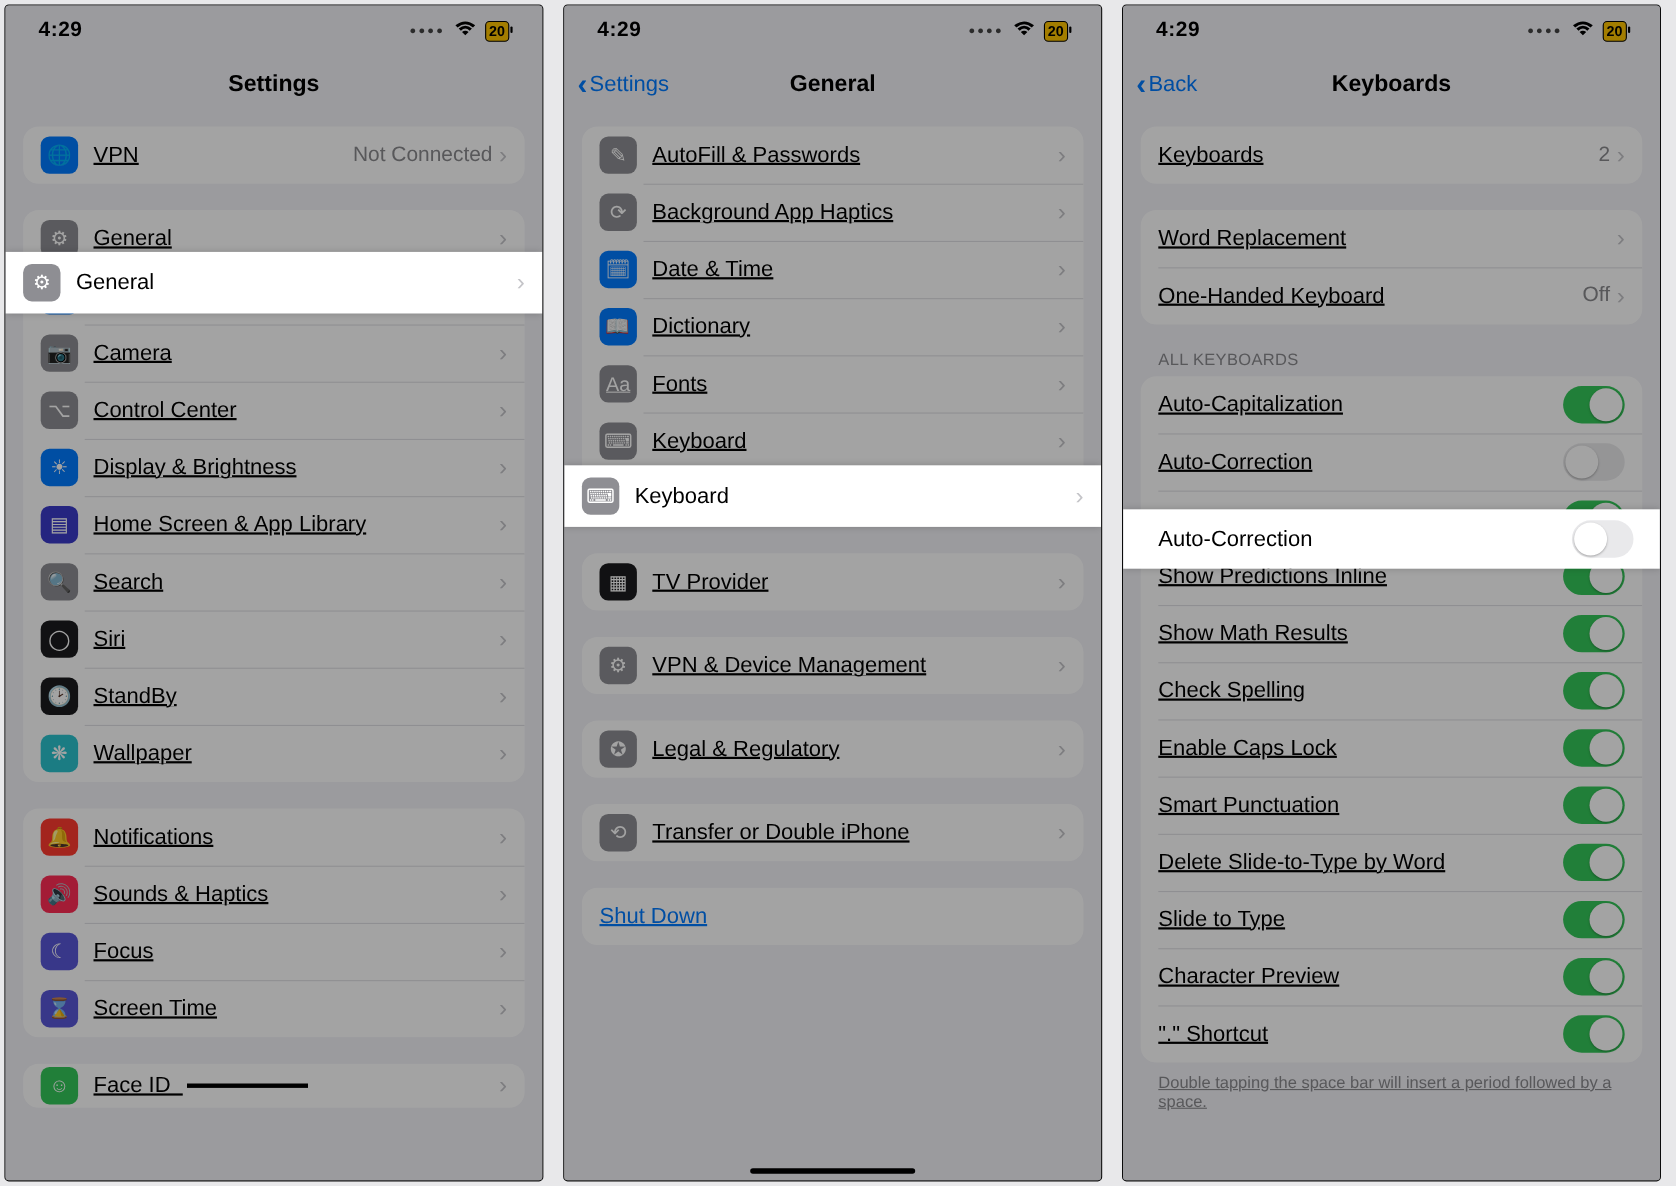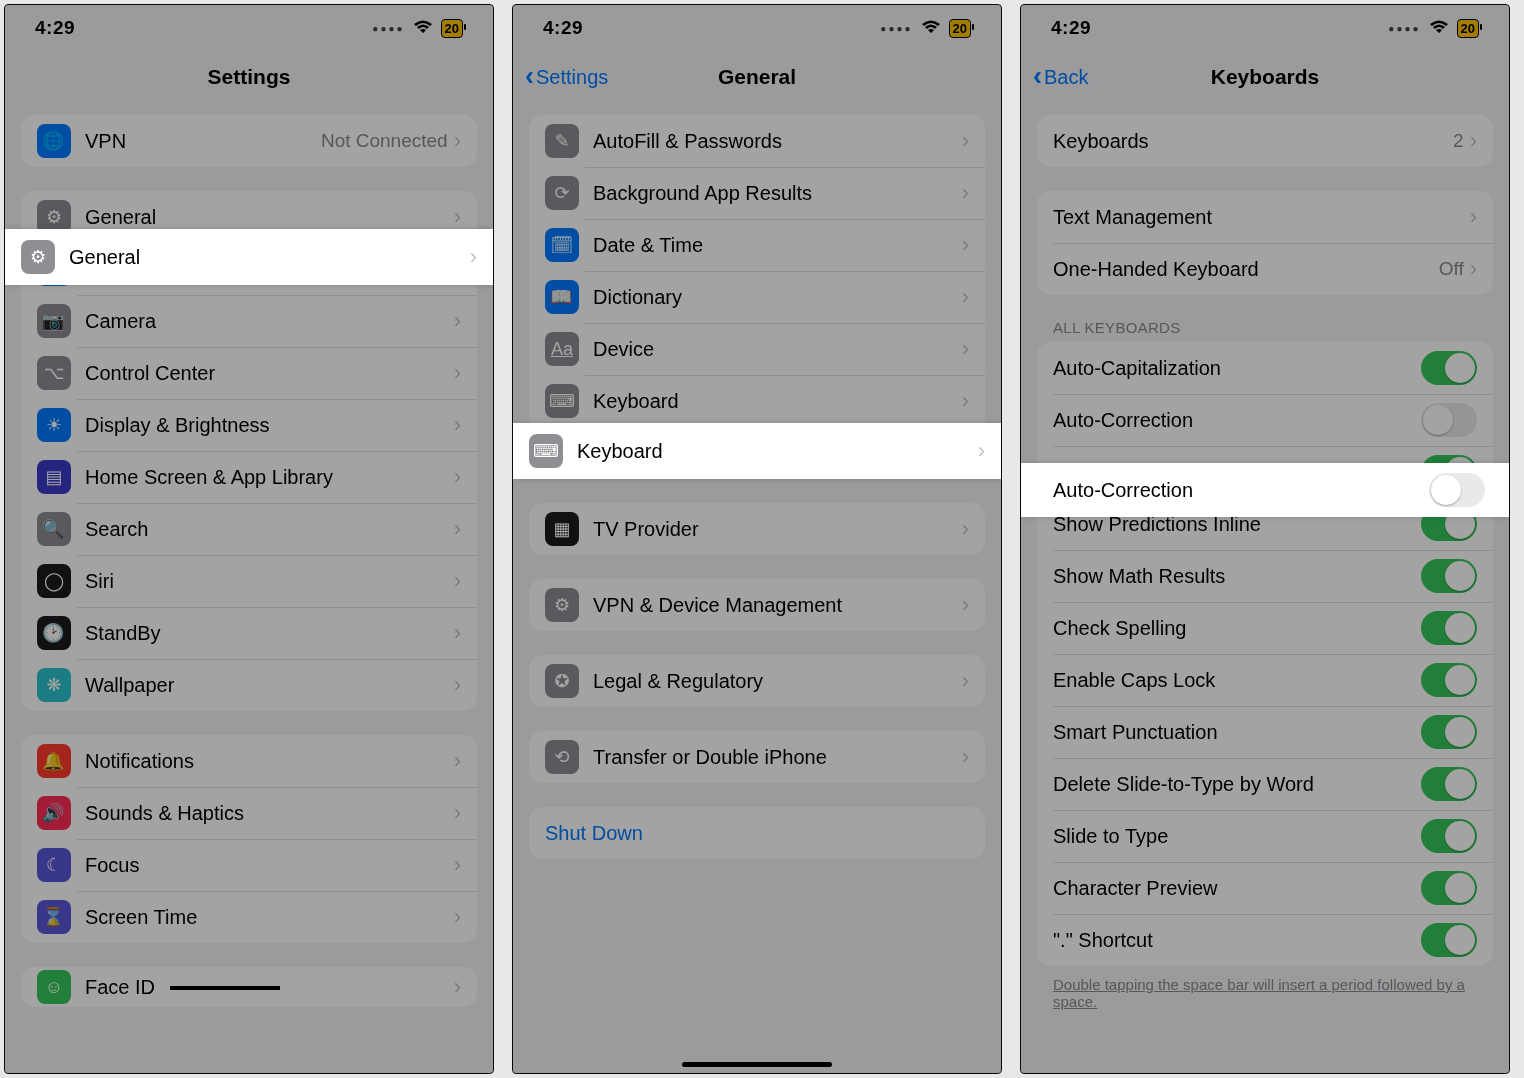--- a/index.html
+++ b/index.html
@@ -107,21 +107,21 @@
     position:absolute; left:56px; right:0; top:0; height:1px; background:#e0e0e4;
   }
   .row.noicon + .row.noicon::before,
   .row.noicon::before { left:16px; }
   .row .icon {
     width: 34px; height: 34px; border-radius: 8px;
     margin-right: 14px; flex-shrink:0;
     display:flex; align-items:center; justify-content:center;
     color:#fff; font-size:18px;
   }
-  .row .label { flex: 1; color:#000; }
+  .row .label { flex: 1; color:#000;text-decoration:underline; }
   .row .detail { color:#8a8a8e; font-size: 19px; margin-right: 6px; }
   .row .chev {
     color:#c4c4c8; font-size: 22px; line-height:0;
   }
   .toggle {
     width: 56px; height: 34px; border-radius: 17px; position: relative;
     background: #34c759; flex-shrink:0;
   }
   .toggle.off { background: #e9e9eb; }
   .toggle .knob {
@@ -310,36 +310,36 @@
   </div>
   <div class="content">
     <div class="group first" id="s2g1">
         <div class="row">
           <span class="icon" style="background: rgb(142, 142, 147);">✎</span>
           <span class="label">AutoFill &amp; Passwords</span>
           <span class="chev">›</span>
         </div>
         <div class="row">
           <span class="icon" style="background: rgb(142, 142, 147);">⟳</span>
-          <span class="label">Background App Results</span>
+          <span class="label">Background App Haptics</span>
           <span class="chev">›</span>
         </div>
         <div class="row">
           <span class="icon" style="background: rgb(0, 122, 255);">🗓</span>
           <span class="label">Date &amp; Time</span>
           <span class="chev">›</span>
         </div>
         <div class="row">
           <span class="icon" style="background: rgb(0, 122, 255);">📖</span>
           <span class="label">Dictionary</span>
           <span class="chev">›</span>
         </div>
         <div class="row">
           <span class="icon" style="background: rgb(142, 142, 147); text-decoration: underline;">Aa</span>
-          <span class="label">Device</span>
+          <span class="label">Fonts</span>
           <span class="chev">›</span>
         </div>
         <div class="row">
           <span class="icon" style="background: rgb(142, 142, 147);">⌨</span>
           <span class="label">Keyboard</span>
           <span class="chev">›</span>
         </div>
         <div class="row">
           <span class="icon" style="background: rgb(0, 122, 255);">🌐</span>
           <span class="label">Language &amp; Region</span>
@@ -415,21 +415,21 @@
   <div class="content">
     <div class="group first">
       <div class="row noicon">
         <span class="label">Keyboards</span>
         <span class="detail">2</span>
         <span class="chev">›</span>
       </div>
     </div>
     <div class="group" id="s3g2">
         <div class="row noicon">
-          <span class="label">Text Management</span>
+          <span class="label">Word Replacement</span>
           <span class="chev">›</span>
         </div>
         <div class="row noicon">
           <span class="label">One-Handed Keyboard</span>
           <span class="detail">Off</span>
           <span class="chev">›</span>
         </div>
       </div>
     <div class="section-hdr">ALL KEYBOARDS</div>
     <div class="group" id="s3toggles" style="margin-top:6px">

